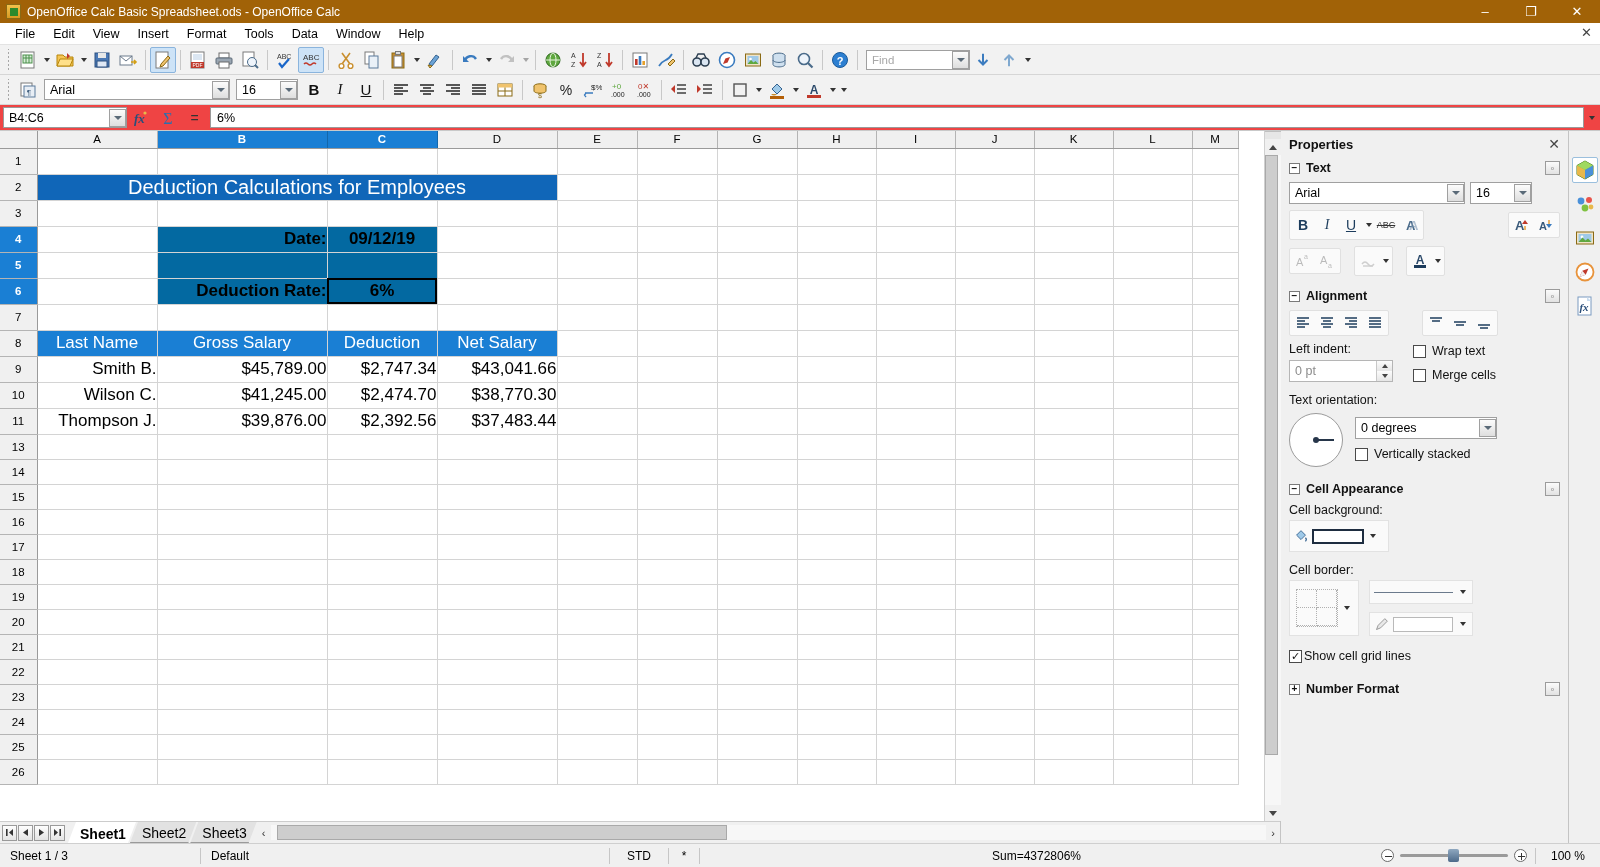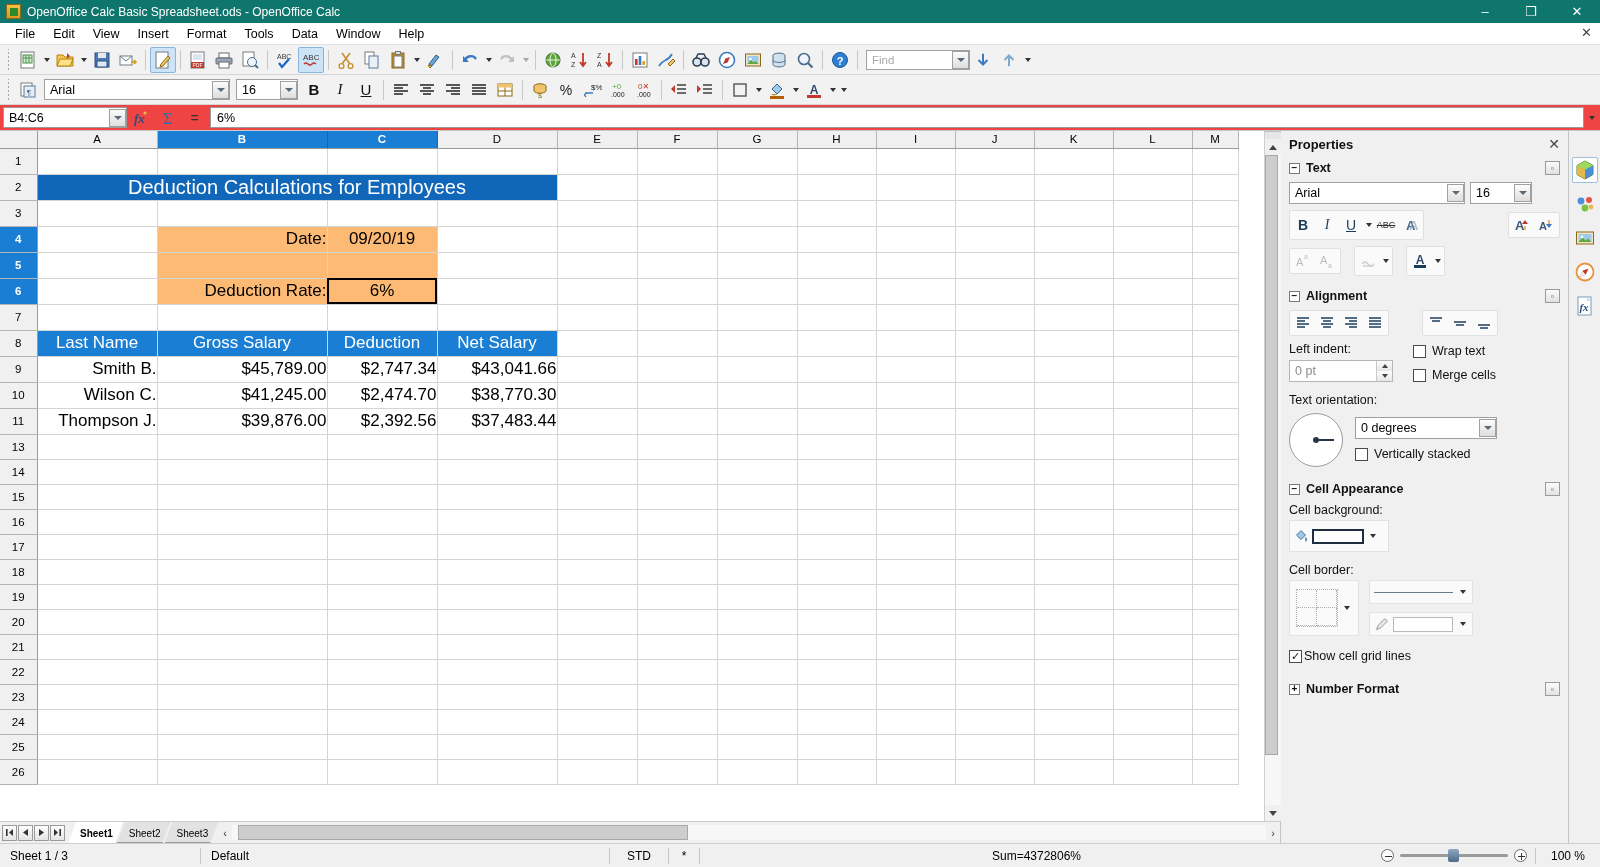--- a/index.html
+++ b/index.html
@@ -7,21 +7,21 @@
     margin: 0; padding: 0;
     width: 1600px; height: 867px;
     overflow: hidden;
     font-family: "Liberation Sans", sans-serif;
     background: #ffffff;
   }
   #app { width: 1600px; height: 867px; position: relative; display: flex; flex-direction: column; }
 
   
   .titlebar {
-    height: 23px; background: #0f766e; color: #ffffff;
+    height: 23px; background: #a16207; color: #ffffff;
     display: flex; align-items: center; flex: 0 0 23px;
     font-size: 12px; padding-left: 6px;
   }
   .titlebar .ticon {
     width: 15px; height: 15px; margin-right: 6px; position: relative;
     background: linear-gradient(#f3c14a,#d89a22); border: 1px solid #8a6a14;
   }
   .titlebar .ticon::after{
     content:""; position:absolute; left:3px; top:3px; width:8px; height:8px;
     background:#2c8a2c;
@@ -152,21 +152,21 @@
     padding: 0 4px; vertical-align: middle;
   }
   .cell.r { text-align: right; }
   .cell.c { text-align: center; }
   .hdrcell {
     background: #1a7fd4; color: #ffffff; font-size: 17px;
   }
   .titlecell {
     background: #1066b8; color: #ffffff; font-size: 20px; text-align: center;
   }
-  .selbg { background: #fdba74; }
+  .selbg { background: #0369a1; font-weight: bold; }
   .activebox { outline: 2px solid #000; outline-offset: -2px; }
 
   
   .vscroll {
     width: 16px; background: #f0f0f0; border-left: 1px solid #d0d0d0;
     display: flex; flex-direction: column; align-items: center; flex: 0 0 16px;
   }
   .sbtn { width: 16px; height: 16px; display:flex; align-items:center; justify-content:center; background:#f0f0f0; }
   .arrow-up::after { content:""; border-left:4px solid transparent; border-right:4px solid transparent; border-bottom:5px solid #444; }
   .arrow-dn::after { content:""; border-left:4px solid transparent; border-right:4px solid transparent; border-top:5px solid #444; }
@@ -177,21 +177,21 @@
   
   .tabbar {
     height: 22px; flex: 0 0 22px; background: #f0f0f0; display: flex; align-items: stretch;
     border-top: 1px solid #cccccc;
   }
   .navbtns { display: flex; align-items: center; padding: 0 2px; }
   .navb {
     width: 15px; height: 16px; border: 1px solid #9a9a9a; background: linear-gradient(#fdfdfd,#e4e4e4);
     display: flex; align-items: center; justify-content: center; margin-right: 1px;
   }
-  .tabs { display: flex; align-items: stretch; font-size: 10px; }
+  .tabs { display: flex; align-items: stretch; font-size: 14px; }
   .tab {
     padding: 2px 10px 0 12px; display: flex; align-items: center;
     background: #e2e2e2; color: #000;
     clip-path: polygon(8px 0, 100% 0, calc(100% - 8px) 100%, 0 100%);
     margin-right: -6px; border-bottom: 1px solid #9a9a9a;
   }
   .tab.active { background: #ffffff; font-weight: bold; border-bottom: none; }
   .tabsep { width: 6px; }
   .hscrollwrap { flex: 1; display: flex; align-items: center; background: #f0f0f0; }
   .hsb-left { width: 14px; height: 15px; display: flex; align-items: center; justify-content: center; }
@@ -864,21 +864,21 @@
                   <td class="cell"></td>
                   <td class="cell"></td>
                   <td class="cell"></td>
                   <td class="cell"></td>
                   <td class="cell"></td>
                 </tr>
                 <tr style="height: 26px;">
                   <td class="rowhead sel">4</td>
                   <td class="cell"></td>
                   <td class="cell r selbg">Date:</td>
-                  <td class="cell c selbg">09/20/19</td>
+                  <td class="cell c selbg">09/12/19</td>
                   <td class="cell"></td>
                   <td class="cell"></td>
                   <td class="cell"></td>
                   <td class="cell"></td>
                   <td class="cell"></td>
                   <td class="cell"></td>
                   <td class="cell"></td>
                   <td class="cell"></td>
                   <td class="cell"></td>
                   <td class="cell"></td>

